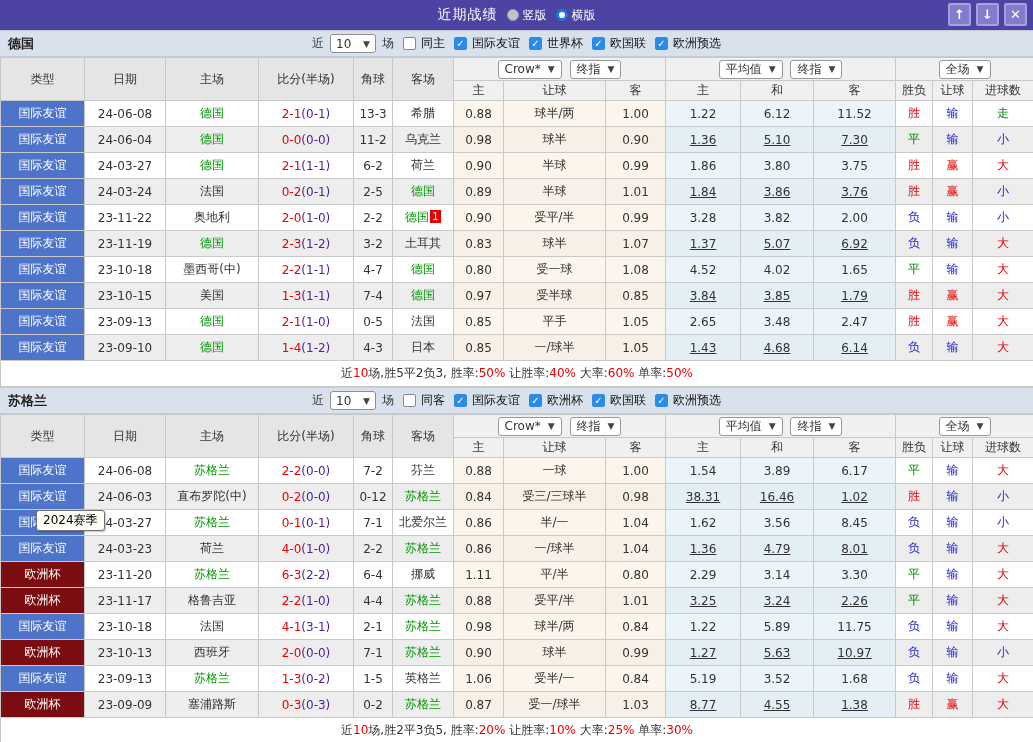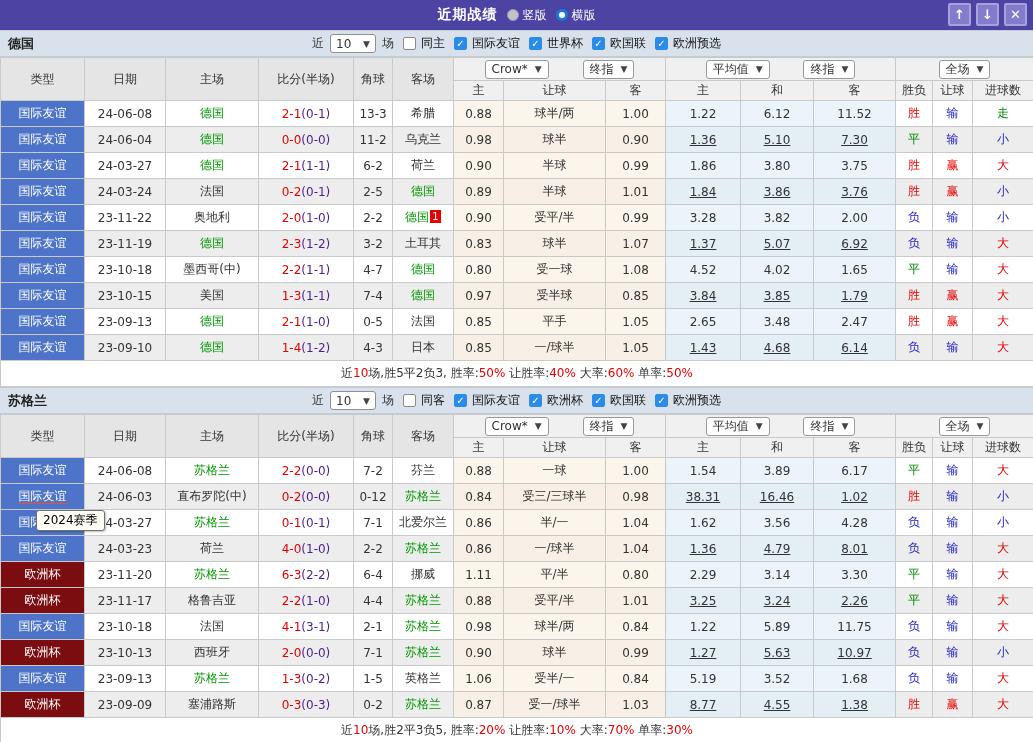--- a/index.html
+++ b/index.html
@@ -4,21 +4,21 @@
 <style>
   * { box-sizing: border-box; margin: 0; padding: 0; }
   html,body { width: 1033px; background:#fff; }
   body { font-family: "DejaVu Sans", "Liberation Sans", sans-serif; font-size: 12px; color:#333; }
   .window { width: 1033px; position: relative; }
 
   
   .titlebar { height: 30px; background:#4c43a3; position: relative;
               display:flex; align-items:center; justify-content:center; }
   .titlebar-center { display:flex; align-items:center; gap:9px; }
-  .titlebar .title { color:#fff; font-weight:bold; font-size:14px; letter-spacing:1px; }
+  .titlebar .title { color:#fff; font-weight:normal; font-size:14px; letter-spacing:1px; }
   .radio-opt { display:flex; align-items:center; gap:4px; color:#fff; cursor:pointer; }
   .radio { width:12px; height:12px; border-radius:50%; background:#c3c3c3; border:1px solid #9a96c9; }
   .radio.on { background:#fff; border:3px solid #1b79d6; }
   .titlebar-buttons { position:absolute; right:6px; top:3px; display:flex; gap:5px; }
   .tb-btn { width:23px; height:23px; background:#837bcc; border:2px solid #a7a1de; border-radius:2px;
             color:#fff; font-weight:bold; font-size:13px; display:flex; align-items:center; justify-content:center;
             cursor:pointer; line-height:1; }
 
   
   .section-header { height:27px; background:#d9e2ec; border-top:1px solid #c2ccd6; border-bottom:1px solid #c2ccd6;
@@ -36,21 +36,21 @@
   .cb-label { color:#111; }
 
   
   table { border-collapse: collapse; table-layout: fixed; width:1033px; }
   th, td { border:1px solid #c9c9c9; text-align:center; overflow:hidden; white-space:nowrap; }
   thead th { background:#f0f0f0; font-weight:normal; color:#333; }
   thead tr.hd1 th { height:23px; }
   thead tr.hd2 th { height:20px; }
   thead th.span2 { background:#e5e5e5; }
   .hd-dd { display:inline-flex; align-items:center; background:#fff; border:1px solid #999;
-           border-radius:3px; height:19px; padding:0 6px; margin:0 15px; cursor:pointer; vertical-align:middle; }
+           border-radius:3px; height:19px; padding:0 6px; margin:0 2px; cursor:pointer; vertical-align:middle; }
   .hd-dd .chev { color:#444; font-size:9px; margin-left:7px; }
   tbody td { height:26px; }
   tbody tr.even td { background:#ededed; }
   tbody tr.odd td { background:#fff; }
   tbody td.c-type { color:#fff; padding:0; }
   tbody tr.odd td.c-type.blue, tbody tr.even td.c-type.blue { background:#4d74c9; }
   tbody tr.odd td.c-type.maroon, tbody tr.even td.c-type.maroon { background:#7b0d10; }
   td.c-type span.hovered { border-bottom:1px solid #ff4a1a; }
   .green { color:#009600; }
   .sc { color:#e60000; }
@@ -493,21 +493,21 @@
             <td class="c-date">24-03-27</td>
             <td class="c-team"><span class="green">苏格兰</span></td>
             <td class="c-score"><span class="sc">0-1</span><span class="half">(0-1)</span></td>
             <td>7-1</td>
             <td class="c-team"><span>北爱尔兰</span></td>
             <td class="col-odds">0.86</td>
             <td class="col-odds">半/一</td>
             <td class="col-odds">1.04</td>
             <td class="col-avg">1.62</td>
             <td class="col-avg">3.56</td>
-            <td class="col-avg">4.28</td>
+            <td class="col-avg">8.45</td>
             <td class="c-res"><span style="color: rgb(35, 35, 204);">负</span></td>
             <td class="c-res"><span style="color: rgb(35, 35, 204);">输</span></td>
             <td class="c-res"><span style="color: rgb(35, 35, 204);">小</span></td>
           </tr>
           <tr class="even">
             <td class="c-type blue"><span>国际友谊</span></td>
             <td class="c-date">24-03-23</td>
             <td class="c-team"><span>荷兰</span></td>
             <td class="c-score"><span class="sc">4-0</span><span class="half">(1-0)</span></td>
             <td>2-2</td>
@@ -618,21 +618,21 @@
             <td class="col-odds">受一/球半</td>
             <td class="col-odds">1.03</td>
             <td class="col-avg">8.77</td>
             <td class="col-avg">4.55</td>
             <td class="col-avg">1.38</td>
             <td class="c-res"><span style="color: rgb(230, 0, 0);">胜</span></td>
             <td class="c-res"><span style="color: rgb(230, 0, 0);">赢</span></td>
             <td class="c-res"><span style="color: rgb(230, 0, 0);">大</span></td>
           </tr>
           <tr>
-            <td class="summary" colspan="15"><span>近</span><span class="red">10</span><span>场,胜2平3负5, 胜率:</span><span class="red">20%</span><span> 让胜率:</span><span class="red">10%</span><span> 大率:</span><span class="red">70%</span><span> 单率:</span><span class="red">30%</span></td>
+            <td class="summary" colspan="15"><span>近</span><span class="red">10</span><span>场,胜2平3负5, 胜率:</span><span class="red">20%</span><span> 让胜率:</span><span class="red">10%</span><span> 大率:</span><span class="red">25%</span><span> 单率:</span><span class="red">30%</span></td>
           </tr>
         </tbody>
     </table>
   </div>
 
   <div class="tooltip">2024赛季</div>
 
 </div>
 
 </body></html>

